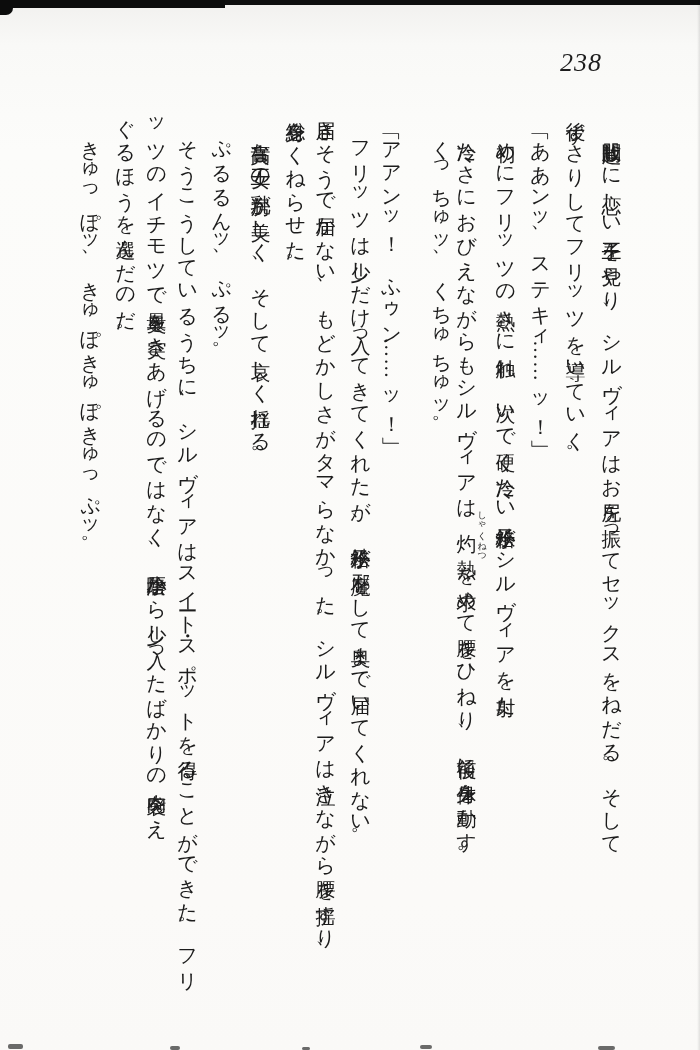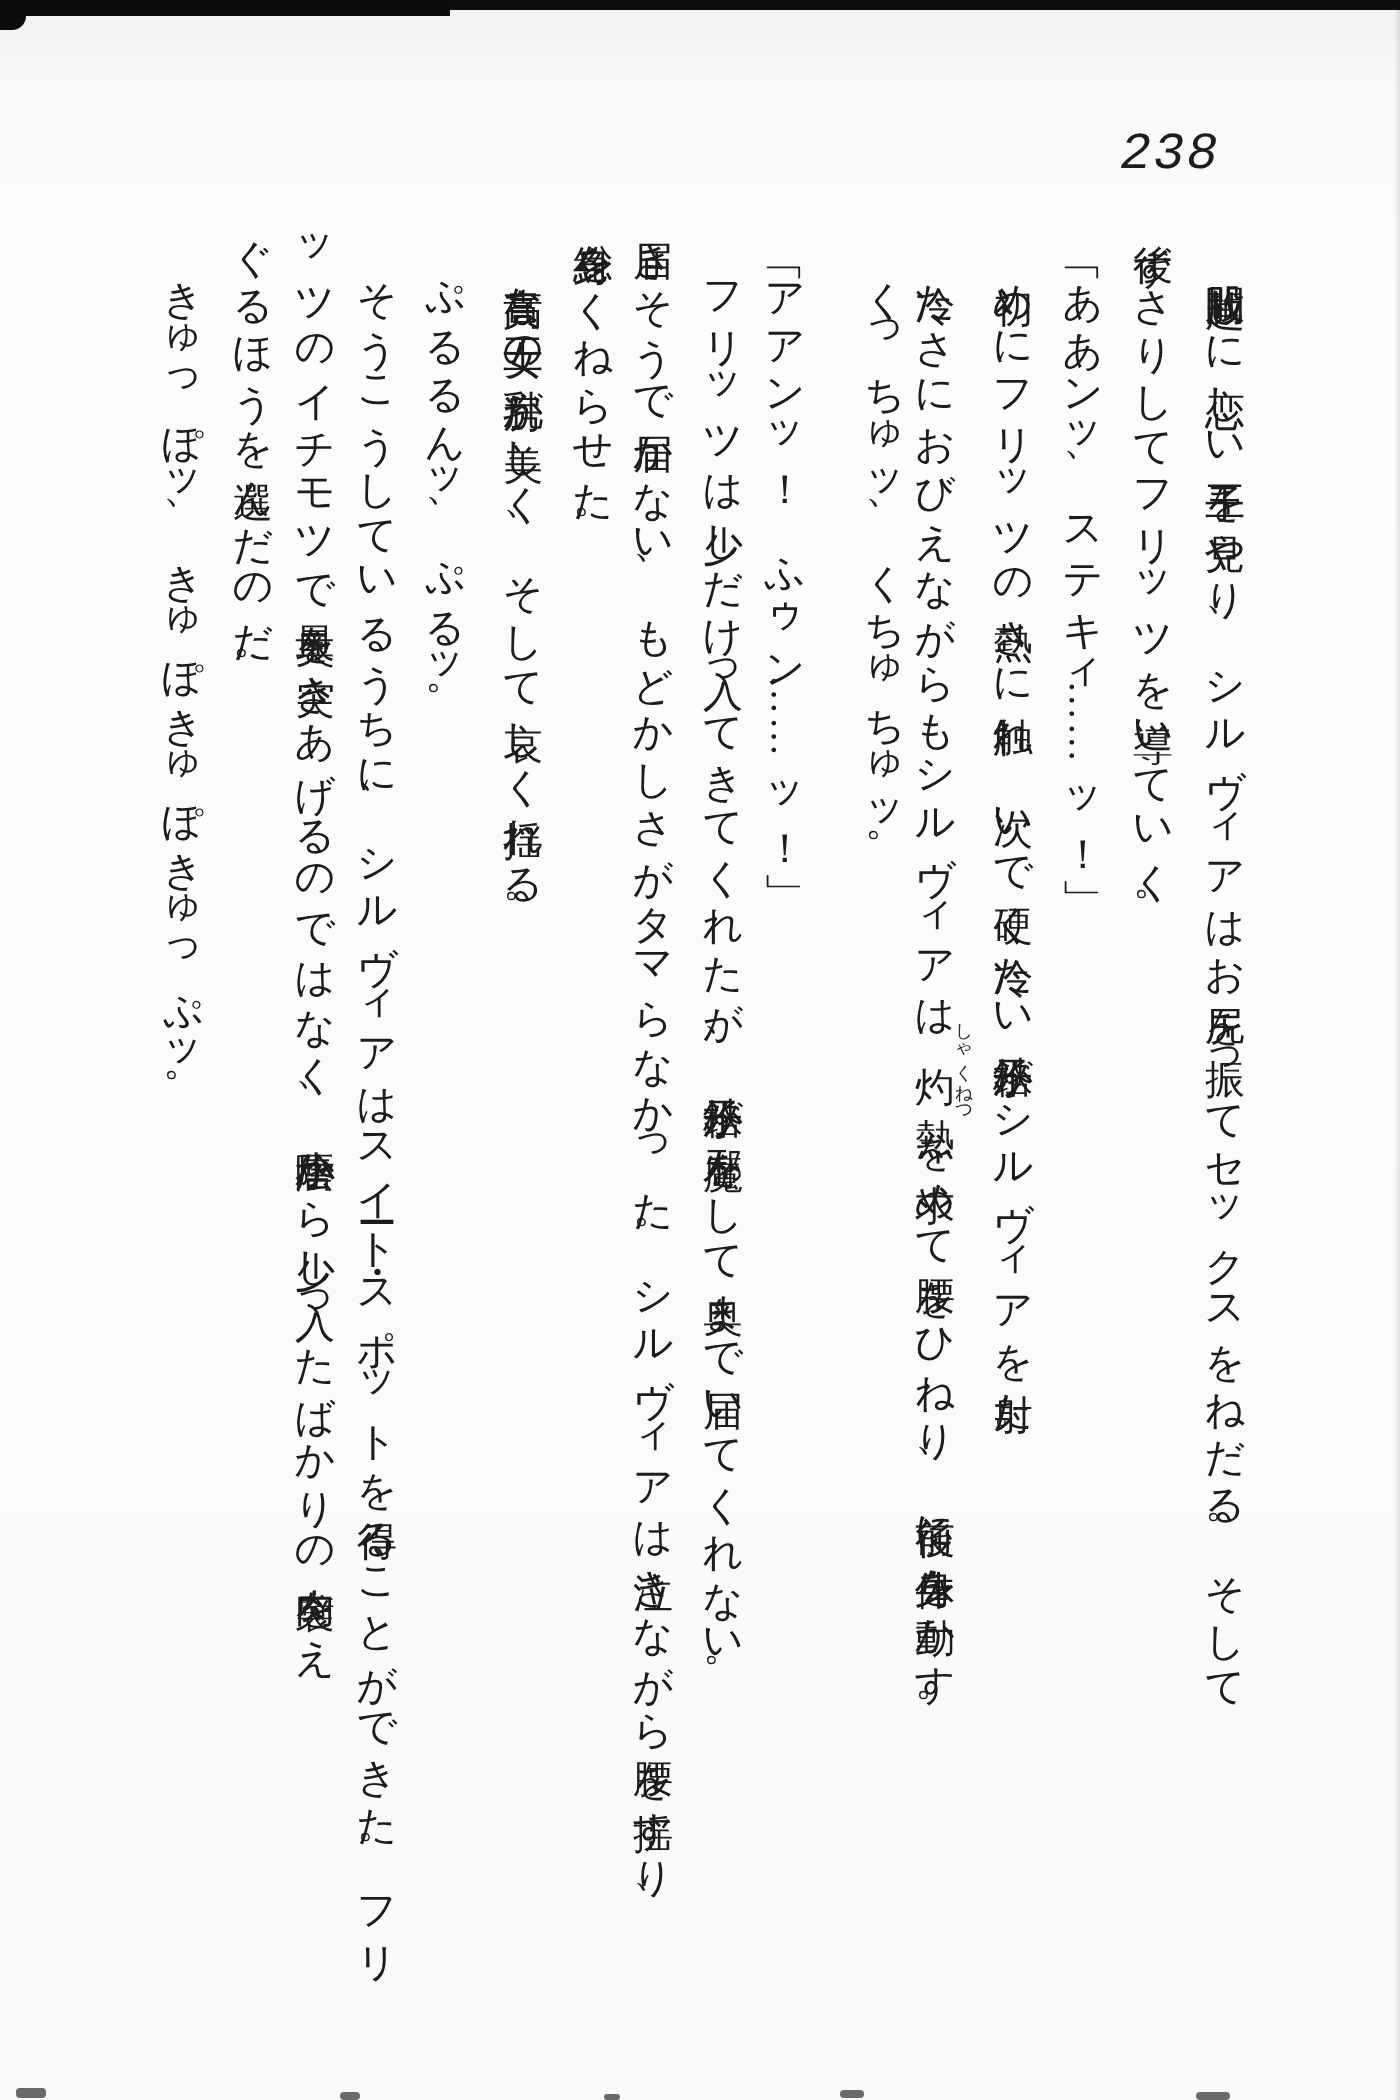--- a/index.html
+++ b/index.html
@@ -20,22 +20,22 @@
   .speck.s1{left:8px;top:1044px;width:15px;height:5px;}
   .speck.s2{left:170px;top:1046px;width:10px;height:4px;}
   .speck.s3{left:302px;top:1047px;width:8px;height:3px;}
   .speck.s4{left:420px;top:1045px;width:12px;height:4px;}
   .speck.s5{left:598px;top:1046px;width:17px;height:4px;}
   .edge-right{position:absolute;top:0;right:0;width:3px;height:1050px;background:linear-gradient(90deg,rgba(0,0,0,0),rgba(0,0,0,.10));}
 
   
   .page-number{
     position:absolute;left:560px;top:48px;
-    font-family:Liberation Mono, monospace;
-    font-style:italic;font-size:26px;color:#1d1d1d;letter-spacing:1px;margin-top:14px;
+    font-family:Liberation Serif, serif;
+    font-style:italic;font-size:26px;color:#1d1d1d;letter-spacing:1px;
   }
 
   
   .text-area{position:absolute;top:106px;left:0;width:700px;height:900px;}
   .vcol{
     position:absolute;top:0;height:900px;width:32px;
     writing-mode:vertical-rl;text-orientation:mixed;
     font-size:20px;line-height:32px;letter-spacing:1px;
     color:#1c1c1c;white-space:nowrap;
     font-family:"Liberation Serif","DejaVu Serif",serif;

